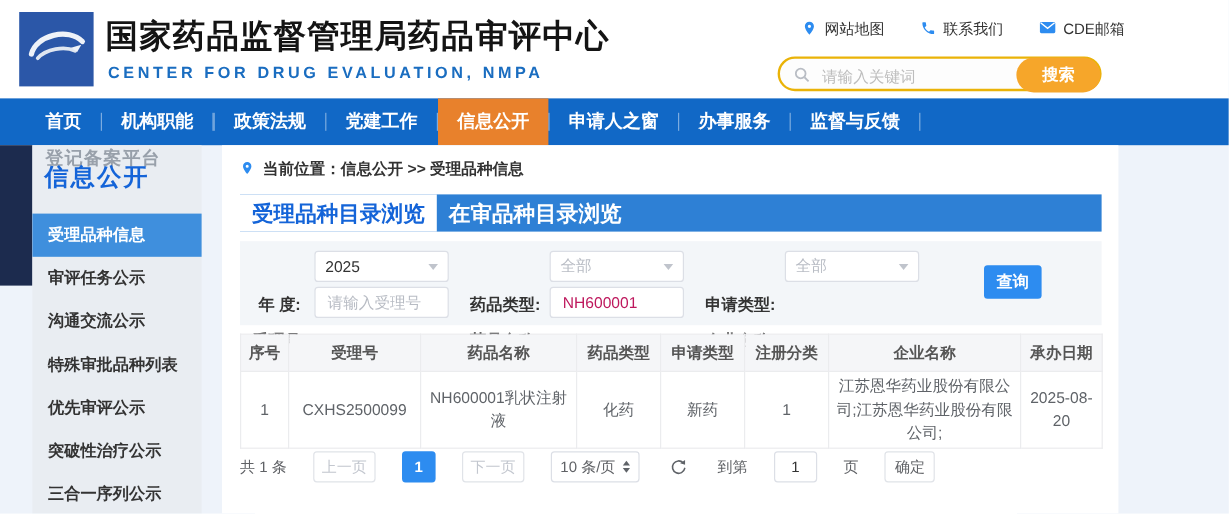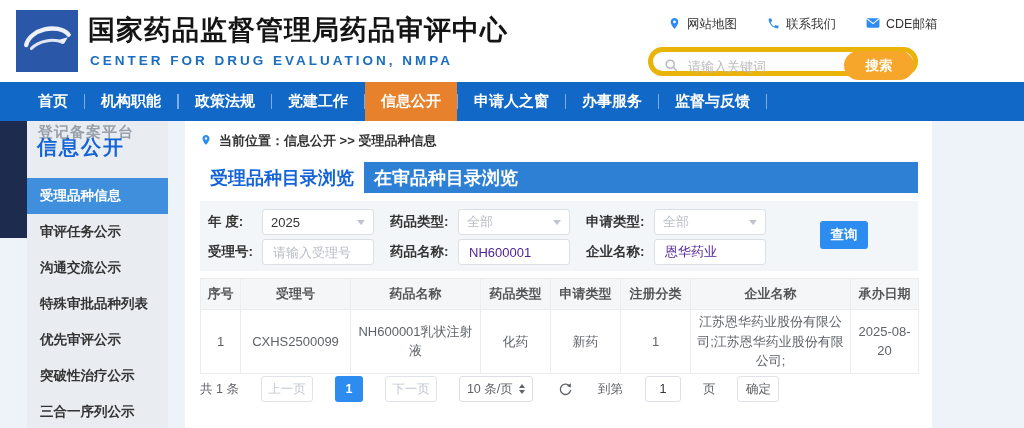--- a/index.html
+++ b/index.html
@@ -9,21 +9,21 @@
     font-family:"Liberation Sans","DejaVu Sans",sans-serif;
     -webkit-font-smoothing:antialiased;
   }
   
   .header{position:absolute;left:0;top:0;width:1024px;height:82px;background:#ffffff;}
   .logo{position:absolute;left:16px;top:10px;width:62px;height:62px;background:#2b57a8;display:flex;align-items:center;justify-content:center;}
   .site-title{position:absolute;left:88px;top:12px;font-size:27px;font-weight:bold;color:#141414;letter-spacing:1px;white-space:nowrap;}
   .site-subtitle{position:absolute;left:90px;top:53px;font-size:13.5px;font-weight:bold;color:#1a6dc0;letter-spacing:3px;white-space:nowrap;}
   .quick-links{position:absolute;left:668px;top:16px;display:flex;align-items:center;gap:30px;font-size:12.5px;color:#333;}
   .quick-link{display:flex;align-items:center;gap:6px;cursor:pointer;}
-  .search-bar{position:absolute;left:648px;top:47px;width:270px;height:29px;border:5px solid #eab308;background:#fdfdfd;border-radius:16px;box-sizing:border-box;}
+  .search-bar{position:absolute;left:648px;top:47px;width:270px;height:29px;border:2px solid #eab308;background:#fdfdfd;border-radius:16px;box-sizing:border-box;}
   .search-bar .mag{position:absolute;left:11px;top:6px;}
   .search-input{position:absolute;left:33px;top:2px;width:155px;height:23px;border:none;outline:none;background:transparent;font-size:13px;color:#333;font-family:inherit;}
   .search-input::placeholder{color:#bdbdbd;}
   .search-btn{position:absolute;right:-1px;top:-1px;width:70px;height:29px;border:none;border-radius:15px;background:#f6a62a;color:#fff;font-size:13.5px;font-weight:bold;cursor:pointer;font-family:inherit;}
   
   .nav{position:absolute;left:0;top:82px;width:1024px;height:39px;background:#1168c6;display:flex;align-items:stretch;padding-left:22px;box-sizing:border-box;}
   .nav-item{display:flex;align-items:center;padding:0 16px;color:#fff;font-size:15px;font-weight:bold;cursor:pointer;white-space:nowrap;}
   .nav-item.active{background:#e8812c;}
   .nav-sep{width:1px;height:15px;background:rgba(255,255,255,.45);align-self:center;}
   
@@ -35,26 +35,26 @@
   .menu-item{height:36px;display:flex;align-items:center;padding-left:13px;font-size:13.5px;font-weight:bold;color:#333;cursor:pointer;white-space:nowrap;}
   .menu-item.active{background:#3f8fdd;color:#fff;}
   
   .card{position:absolute;left:185px;top:121px;width:747px;height:307px;background:#ffffff;}
   .breadcrumb{position:absolute;left:15px;top:11px;display:flex;align-items:center;gap:7px;font-size:13px;font-weight:bold;color:#333;}
   .tabbar{position:absolute;left:15px;top:41px;width:718px;height:31px;background:#2e80d5;display:flex;}
   .tab{min-width:108px;padding:0 10px;display:flex;align-items:center;justify-content:center;font-size:18px;font-weight:bold;color:#fff;cursor:pointer;}
   .tab.active{background:#ffffff;color:#1464d8;}
   
   .form-box{position:absolute;left:15px;top:80px;width:718px;height:70px;background:#f3f6f9;}
-  .f-label{position:absolute;font-size:13.5px;font-weight:bold;color:#333;text-align:left;line-height:26px;white-space:nowrap;}
+  .f-label{position:absolute;font-size:13.5px;font-weight:bold;color:#333;text-align:center;line-height:26px;white-space:nowrap;margin-top:32px;}
   .ctl{position:absolute;height:26px;width:112px;background:#fff;border:1px solid #dcdfe6;border-radius:3px;box-sizing:border-box;display:flex;align-items:center;padding:0 8px;font-size:13px;color:#333;}
   .ctl.select{justify-content:space-between;cursor:pointer;}
   .ctl .muted{color:#b8bcc4;}
   .caret{width:0;height:0;border-left:4px solid transparent;border-right:4px solid transparent;border-top:5px solid #c0c4cc;}
-  .ctl input{border:none;outline:none;width:90px;font-size:13px;color:#4c1d95;background:transparent;font-family:inherit;}
+  .ctl input{border:none;outline:none;width:90px;font-size:13px;color:#be185d;background:transparent;font-family:inherit;}
   .ctl input::placeholder{color:#b8bcc4;}
   .query-btn{position:absolute;left:620px;top:20px;width:48px;height:28px;border:none;border-radius:3px;background:#2d8cf0;color:#fff;font-size:13.5px;font-weight:bold;cursor:pointer;font-family:inherit;}
   
   .tbl{position:absolute;left:15px;top:157px;width:718px;border-collapse:collapse;font-size:13px;table-layout:fixed;}
   .tbl th{background:#f5f6f8;color:#555;font-weight:bold;height:28px;border:1px solid #ebecee;}
   .tbl td{color:#5f6368;height:62px;text-align:center;border:1px solid #ebecee;line-height:1.5;padding:2px 6px;box-sizing:border-box;word-break:break-all;}
   
   .pager{position:absolute;left:15px;top:255px;display:flex;align-items:center;gap:22px;font-size:12.5px;color:#606266;}
   .pg-btn{height:26px;box-sizing:border-box;border:1px solid #e0e3e8;background:#fff;border-radius:3px;display:flex;align-items:center;justify-content:center;font-size:12.5px;font-family:inherit;}
   .pg-btn.disabled{color:#c3c7cf;cursor:default;width:52px;}
@@ -194,23 +194,20 @@
 
     <div class="f-label" style="left:8px;top:38px;width:50px;">受理号:</div>
     <div class="ctl" style="left:62px;top:38px;">
       <input placeholder="请输入受理号" style="">
     </div>
     <div class="f-label" style="left:190px;top:38px;width:62px;">药品名称:</div>
     <div class="ctl" style="left:258px;top:38px;">
       <input value="NH600001" style="">
     </div>
     <div class="f-label" style="left:386px;top:38px;width:62px;">企业名称:</div>
-    <div class="ctl" style="left:454px;top:38px;">
-      <input value="恩华药业" style="">
-    </div>
     <button class="query-btn">查询</button>
   </div>
 
   <table class="tbl">
     <colgroup>
       <col style="width:40px">
         <col style="width:110px">
         <col style="width:130px">
         <col style="width:70px">
       <col style="width:70px">

